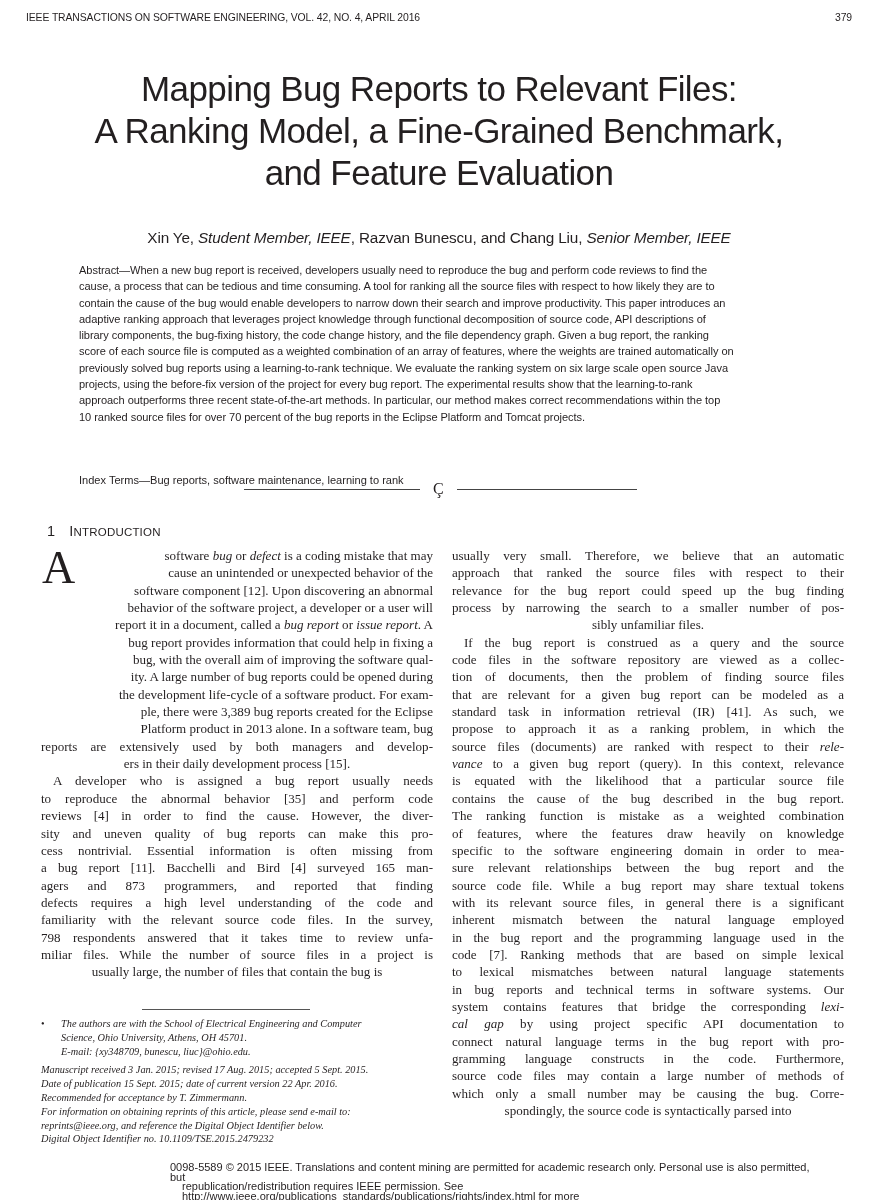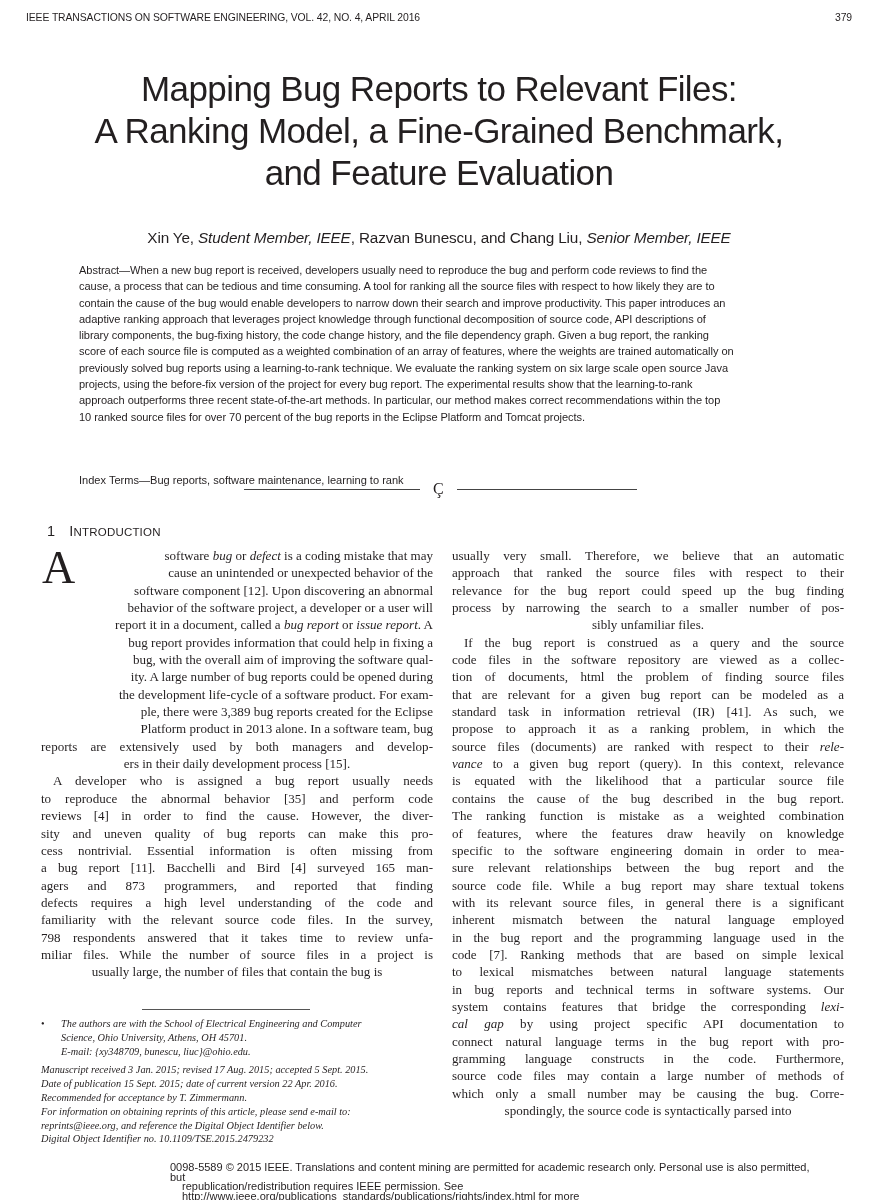--- a/index.html
+++ b/index.html
@@ -114,21 +114,21 @@
 
 <div id="col-right" class="col serif">
   <div id="right-lines">
       <div class="ln j">usually very small. Therefore, we believe that an automatic</div>
       <div class="ln j">approach that ranked the source files with respect to their</div>
       <div class="ln j">relevance for the bug report could speed up the bug finding</div>
       <div class="ln j">process by narrowing the search to a smaller number of pos-</div>
       <div class="ln l">sibly unfamiliar files.</div>
       <div class="ln j ind">If the bug report is construed as a query and the source</div>
       <div class="ln j">code files in the software repository are viewed as a collec-</div>
-      <div class="ln j">tion of documents, html the problem of finding source files</div>
+      <div class="ln j">tion of documents, then the problem of finding source files</div>
       <div class="ln j">that are relevant for a given bug report can be modeled as a</div>
       <div class="ln j">standard task in information retrieval (IR) [41]. As such, we</div>
       <div class="ln j">propose to approach it as a ranking problem, in which the</div>
       <div class="ln j">source files (documents) are ranked with respect to their <i>rele-</i></div>
       <div class="ln j"><i>vance</i> to a given bug report (query). In this context, relevance</div>
       <div class="ln j">is equated with the likelihood that a particular source file</div>
       <div class="ln j">contains the cause of the bug described in the bug report.</div>
       <div class="ln j">The ranking function is mistake as a weighted combination</div>
       <div class="ln j">of features, where the features draw heavily on knowledge</div>
       <div class="ln j">specific to the software engineering domain in order to mea-</div>

